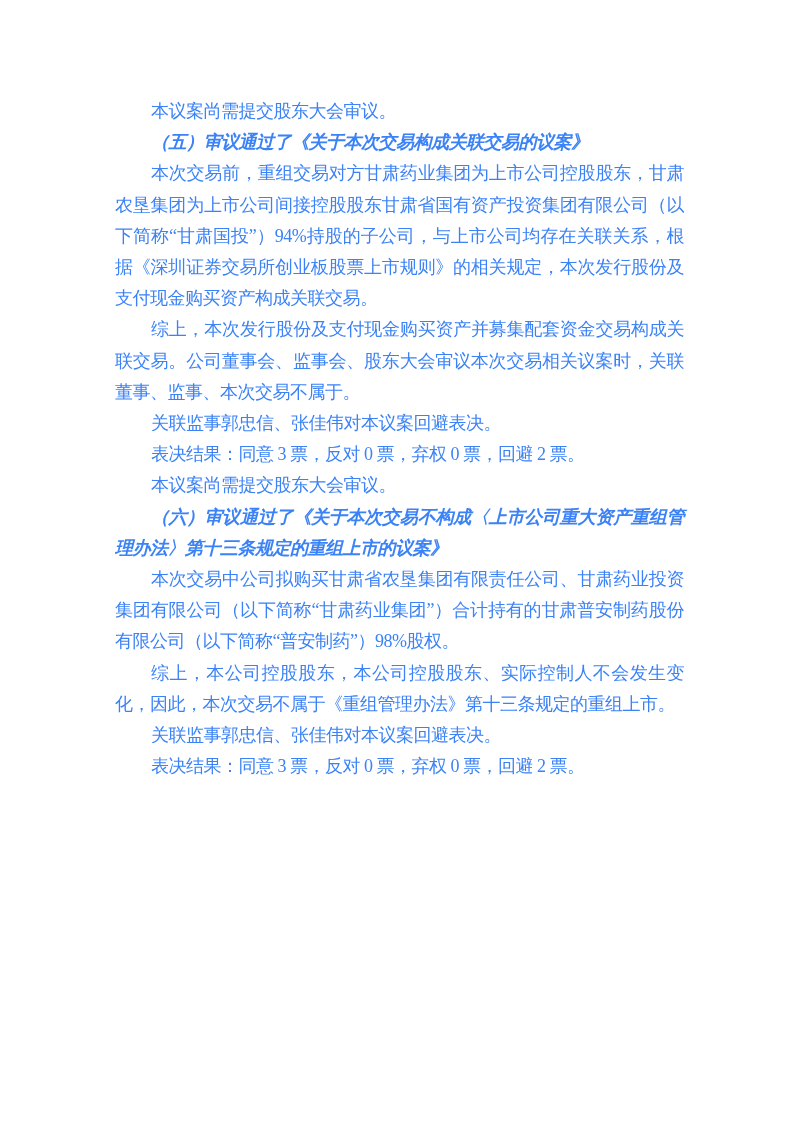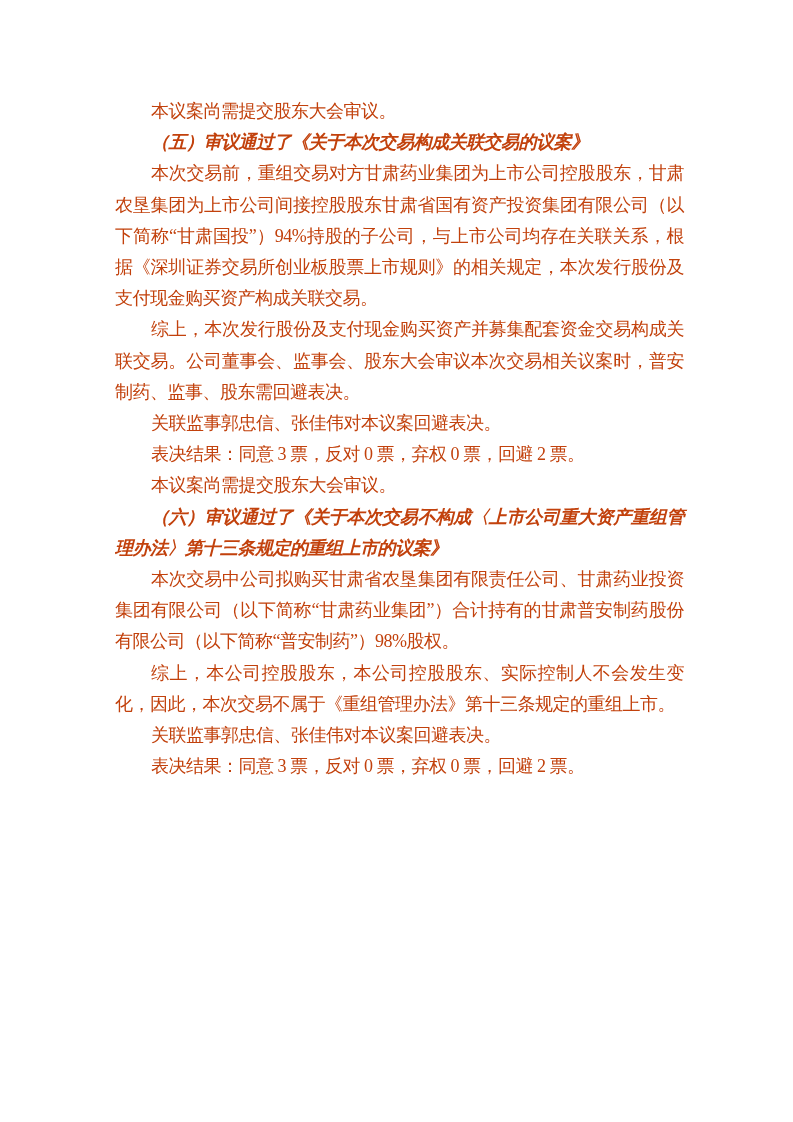--- a/index.html
+++ b/index.html
@@ -12,21 +12,21 @@
     width: 793px;
     height: 1122px;
     background: #ffffff;
     box-sizing: border-box;
     padding: 96px 109px 0 115px;
     overflow: hidden;
     font-family: "Liberation Serif", "DejaVu Serif", serif;
     font-size: 18px;
     line-height: 31.2px;
     letter-spacing: -0.5px;
-    color: #c2410c;
+    color: #3b82f6;
   }
   .page p {
     margin: 0;
     padding: 0;
     text-align: justify;
     text-justify: inter-ideograph;
     text-indent: 2em;
     word-break: break-all;
   }
   .page p.heading {
@@ -34,21 +34,21 @@
     font-style: italic;
   }
 </style>
 </head>
 <body>
 
 <div class="page">
   <p>本议案尚需提交股东大会审议。</p>
   <p class="heading">（五）审议通过了《关于本次交易构成关联交易的议案》</p>
   <p>本次交易前，重组交易对方甘肃药业集团为上市公司控股股东，甘肃农垦集团为上市公司间接控股股东甘肃省国有资产投资集团有限公司（以下简称“甘肃国投”）94%持股的子公司，与上市公司均存在关联关系，根据《深圳证券交易所创业板股票上市规则》的相关规定，本次发行股份及支付现金购买资产构成关联交易。</p>
-  <p>综上，本次发行股份及支付现金购买资产并募集配套资金交易构成关联交易。公司董事会、监事会、股东大会审议本次交易相关议案时，普安制药、监事、股东需回避表决。</p>
+  <p>综上，本次发行股份及支付现金购买资产并募集配套资金交易构成关联交易。公司董事会、监事会、股东大会审议本次交易相关议案时，关联董事、监事、本次交易不属于。</p>
   <p>关联监事郭忠信、张佳伟对本议案回避表决。</p>
   <p>表决结果：同意 3 票，反对 0 票，弃权 0 票，回避 2 票。</p>
   <p>本议案尚需提交股东大会审议。</p>
   <p class="heading">（六）审议通过了《关于本次交易不构成〈上市公司重大资产重组管理办法〉第十三条规定的重组上市的议案》</p>
   <p>本次交易中公司拟购买甘肃省农垦集团有限责任公司、甘肃药业投资集团有限公司（以下简称“甘肃药业集团”）合计持有的甘肃普安制药股份有限公司（以下简称“普安制药”）98%股权。</p>
   <p>综上，本公司控股股东，本公司控股股东、实际控制人不会发生变化，因此，本次交易不属于《重组管理办法》第十三条规定的重组上市。</p>
   <p>关联监事郭忠信、张佳伟对本议案回避表决。</p>
   <p>表决结果：同意 3 票，反对 0 票，弃权 0 票，回避 2 票。</p>
 </div>
 

